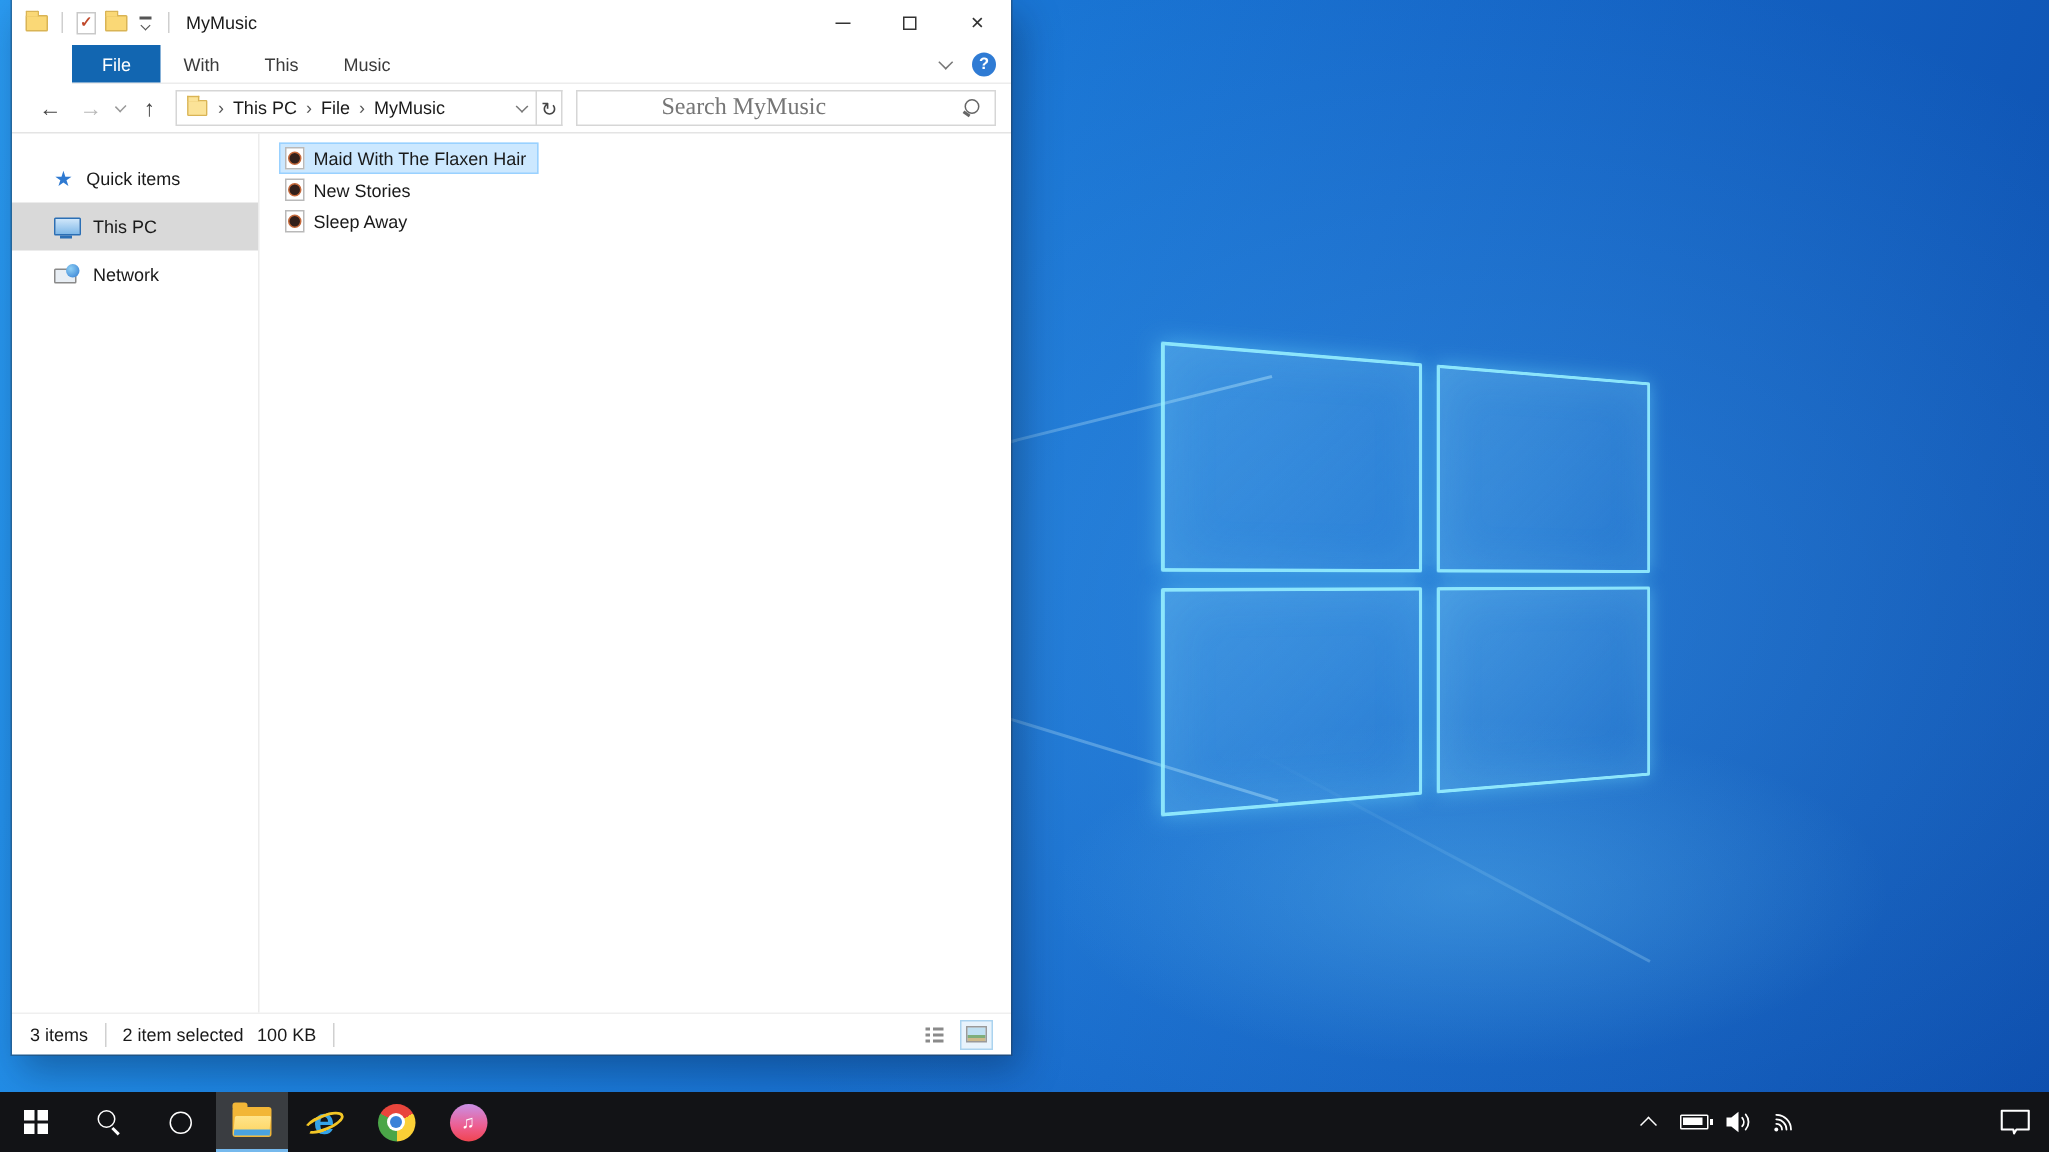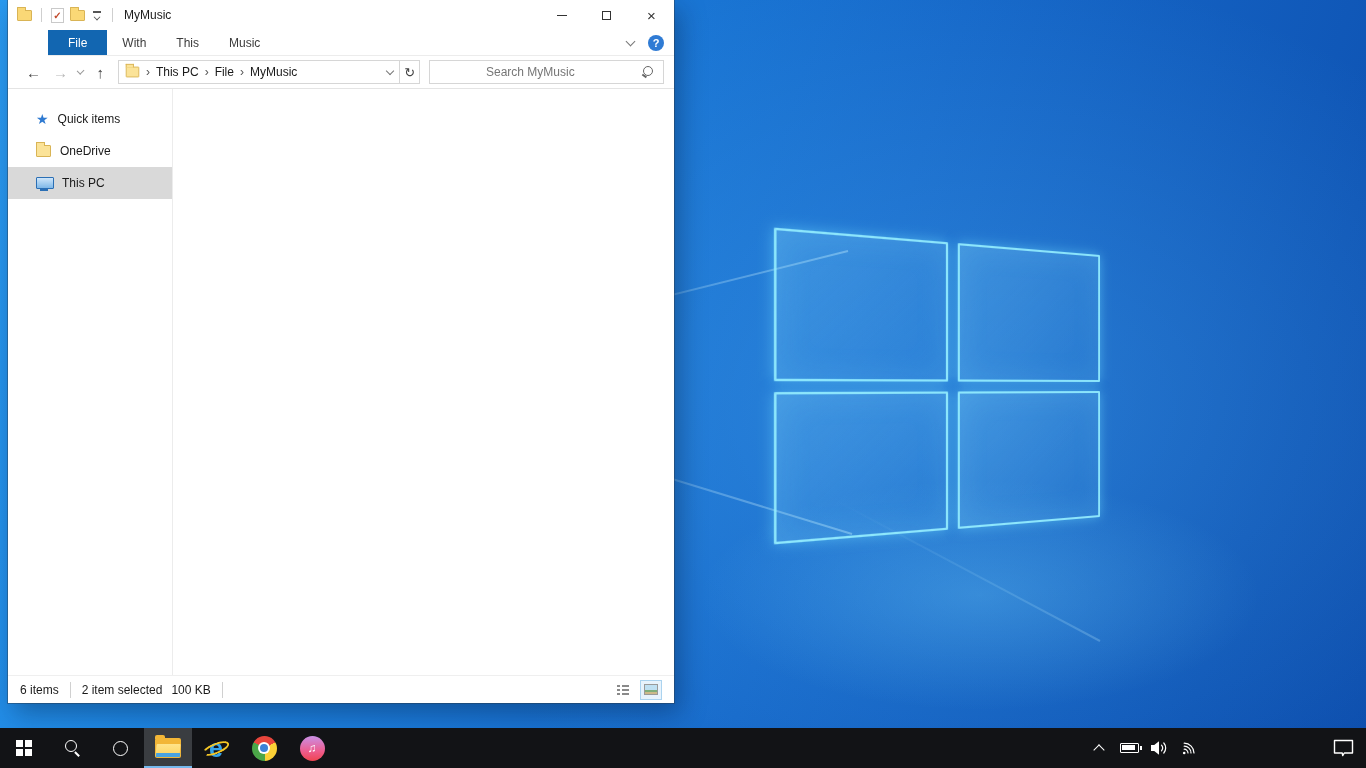--- a/index.html
+++ b/index.html
@@ -56,21 +56,21 @@
   .navbar { height:33px; display:flex; align-items:center; padding:0 10px 0 12px; border-bottom:1px solid #e4e4e4; background:#fff; }
   .nav-btn { font-size:15px; line-height:1; padding:0 6px; color:#444; }
   .nav-btn.disabled { color:#b8b8b8; }
   .nav-chev { width:6px; height:6px; border-right:1.4px solid #999; border-bottom:1.4px solid #999; transform:rotate(45deg); margin:-2px 7px 0 4px; }
   .addressbar { margin-left:8px; width:316px; height:24px; border:1px solid #d6d6d6; background:#fff; display:flex; align-items:center; padding:0 6px; }
   .crumb-sep { color:#555; margin:0 6px; font-size:12px; }
   .crumb { color:#1a1a1a; }
   .addr-chev { margin-left:auto; width:6px; height:6px; border-right:1.4px solid #777; border-bottom:1.4px solid #777; transform:rotate(45deg); margin-top:-2px; }
   .refresh-btn { width:22px; height:24px; border:1px solid #d6d6d6; border-left:none; display:flex; align-items:center; justify-content:center; font-size:13px; color:#444; }
   .searchbox { margin-left:9px; flex:1; height:24px; border:1px solid #d6d6d6; display:flex; align-items:center; padding:0 8px; }
-  .searchbox input { flex:1; border:none; outline:none; font-size:12px; font-family:Liberation Sans, sans-serif; color:#333; background:transparent;margin-left:48px; }
+  .searchbox input { flex:1; border:none; outline:none; font-size:16px; font-family:Liberation Serif, serif; color:#333; background:transparent;margin-left:48px; }
   .searchbox input::placeholder { color:#767676; }
   .mag { position:relative; width:14px; height:14px; }
   .mag::before { content:""; position:absolute; left:2px; top:1px; width:8px; height:8px; border:1.5px solid #666; border-radius:50%; }
   .mag::after { content:""; position:absolute; left:1px; top:10px; width:5px; height:1.5px; background:#666; transform:rotate(35deg); }
 
   .content { display:flex; height:586px; }
   .sidebar { width:165px; border-right:1px solid #ececec; padding-top:14px; }
   .side-item { height:32px; display:flex; align-items:center; gap:9px; padding-left:28px; }
   .side-item.selected { background:#d9d9d9; }
   .ico-star { color:#2f7ad1; font-size:14px; line-height:1; }
@@ -212,34 +212,48 @@
         <div class="mag"></div>
       </div>
     </div>
 
     <div class="content">
       <div class="sidebar">
         <div class="side-item">
           <span class="ico-star">★</span>
           <span>Quick items</span>
         </div>
-        <div class="side-item">
-          <span class="ico-folder"></span>
-          <span>OneDrive</span>
-        </div>
         <div class="side-item selected">
           <span class="ico-pc"></span>
           <span>This PC</span>
         </div>
-      </div>
-
+        <div class="side-item">
+          <span class="ico-net"></span>
+          <span>Network</span>
+        </div>
+      </div>
+
+      <div class="filelist">
+        <div class="file-row selected">
+          <span class="ico-audio"></span>
+          <span>Maid With The Flaxen Hair</span>
+        </div>
+        <div class="file-row">
+          <span class="ico-audio"></span>
+          <span>New Stories</span>
+        </div>
+        <div class="file-row">
+          <span class="ico-audio"></span>
+          <span>Sleep Away</span>
+        </div>
+      </div>
     </div>
 
     <div class="statusbar">
-      <span>6 items</span>
+      <span>3 items</span>
       <div class="status-sep"></div>
       <span>2 item selected</span>
       <span style="margin-left:9px">100 KB</span>
       <div class="status-sep"></div>
       <div class="status-right">
         <div class="view-btn">
             <div class="ico-details"></div>
           </div>
         <div class="view-btn active">
             <div class="ico-thumb"></div>

